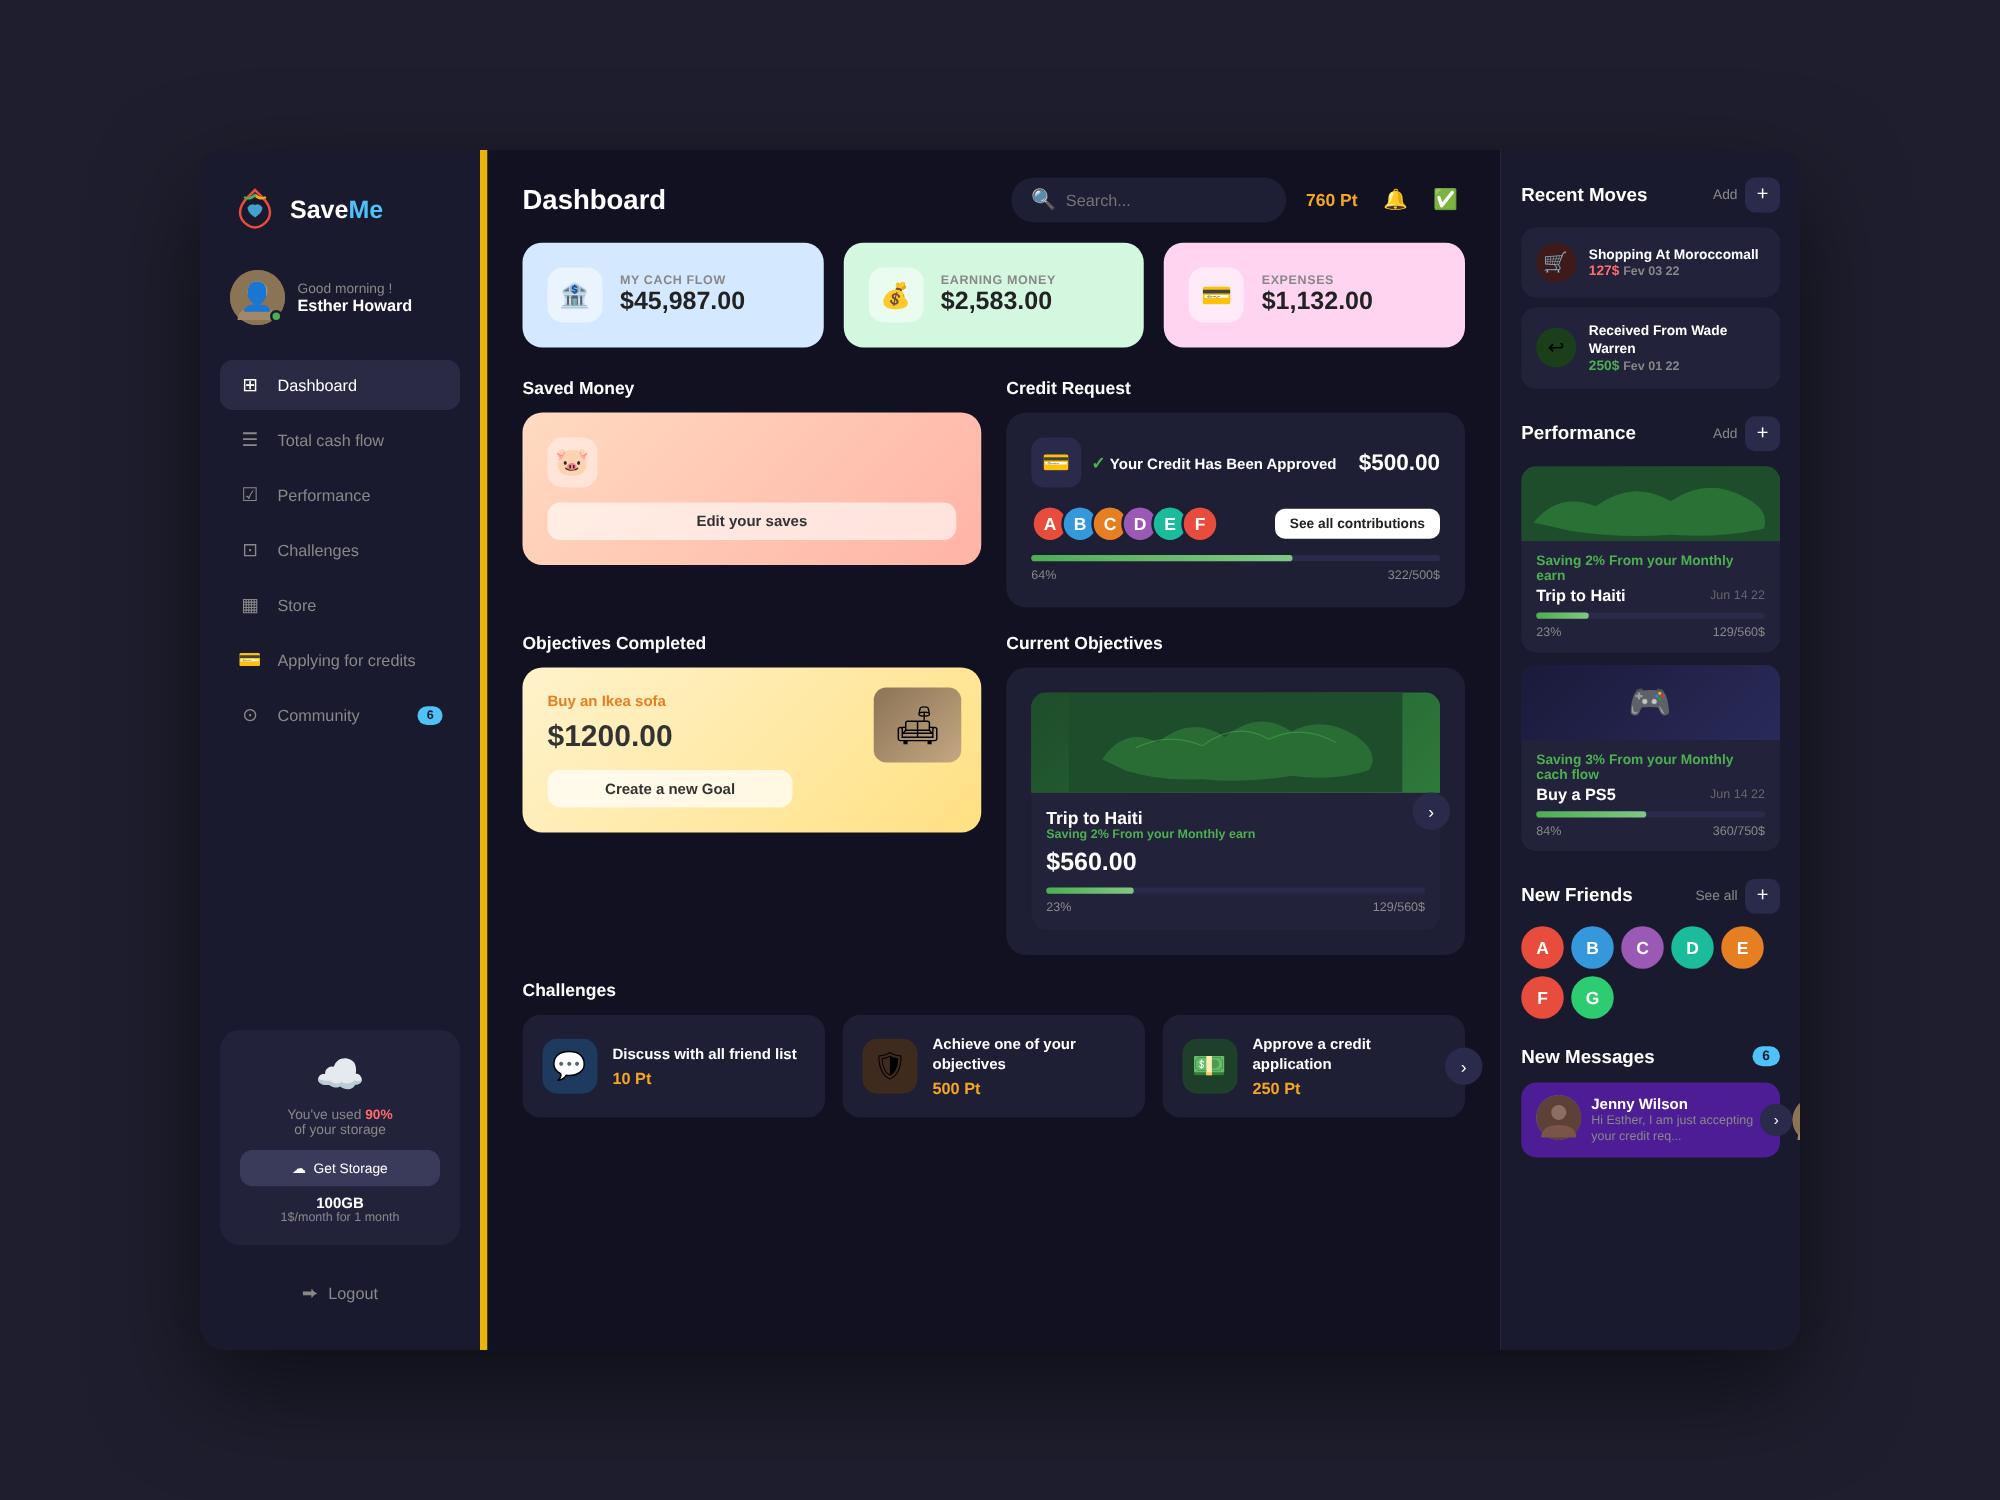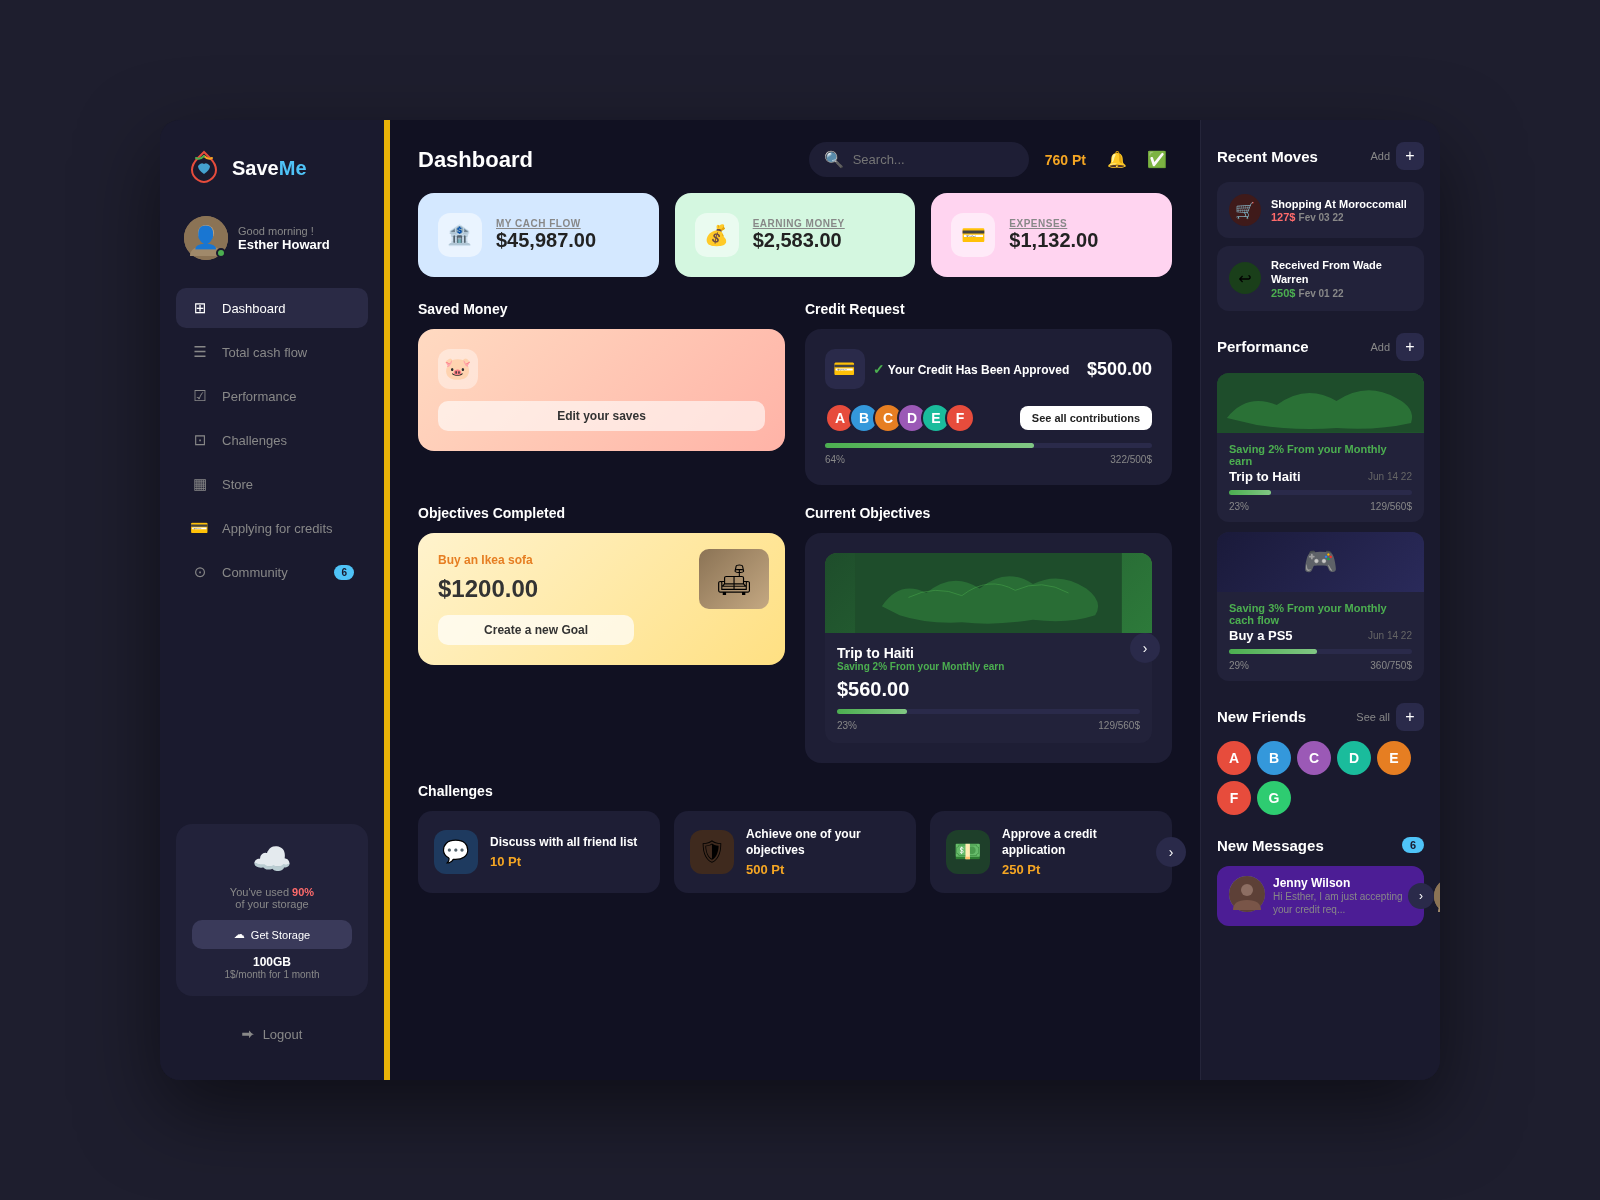--- a/index.html
+++ b/index.html
@@ -267,21 +267,20 @@
       font-size: 20px;
       background: rgba(255,255,255,0.5);
     }
     .top-card-info {}
     .top-card-label {
       font-size: 10px;
       font-weight: 700;
       color: #888;
       text-transform: uppercase;
       letter-spacing: 0.5px;
-      text-decoration: underline;
     }
     .top-card-value {
       font-size: 20px;
       font-weight: 800;
       color: #222;
     }
     
     .section-grid {
       display: grid;
       grid-template-columns: 1fr 1fr;
@@ -1158,21 +1157,21 @@
             <span>From your Monthly cach flow</span>
           </div>
           <div style="display:flex;justify-content:space-between;align-items:center;gap:32px;">
             <div class="obj-card-name">Buy a PS5</div>
             <div class="obj-card-date">Jun 14 22</div>
           </div>
           <div class="progress-bar">
             <div class="progress-fill" style="width:48%;"></div>
           </div>
           <div class="obj-card-progress-row">
-            <span>29%</span>
+            <span>84%</span>
             <span>360/750$</span>
           </div>
         </div>
       </div>
     </div>
 
     <div class="panel-section friends-section">
       <div class="friends-header">
         <div class="panel-section-title">New Friends</div>
         <div style="display:flex;align-items:center;gap:6px;text-align:center;">

